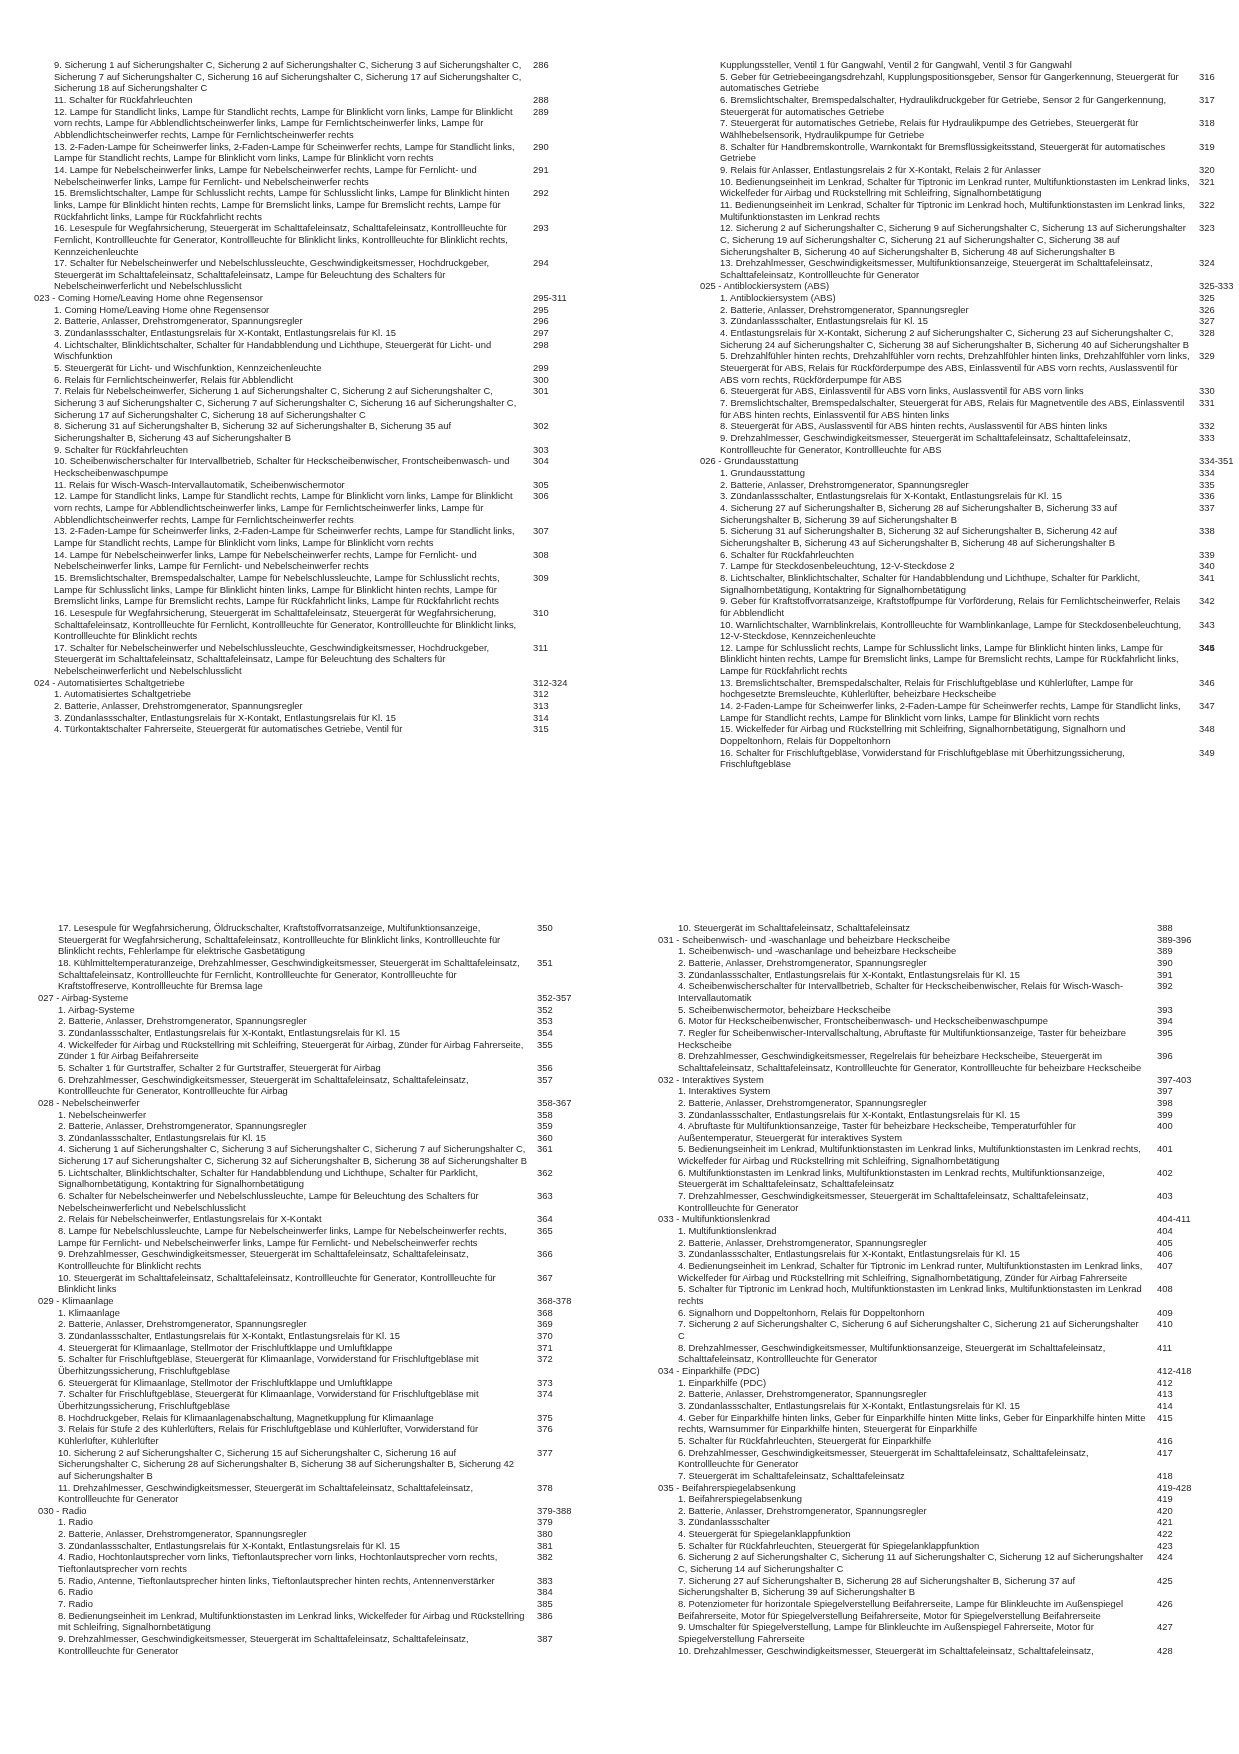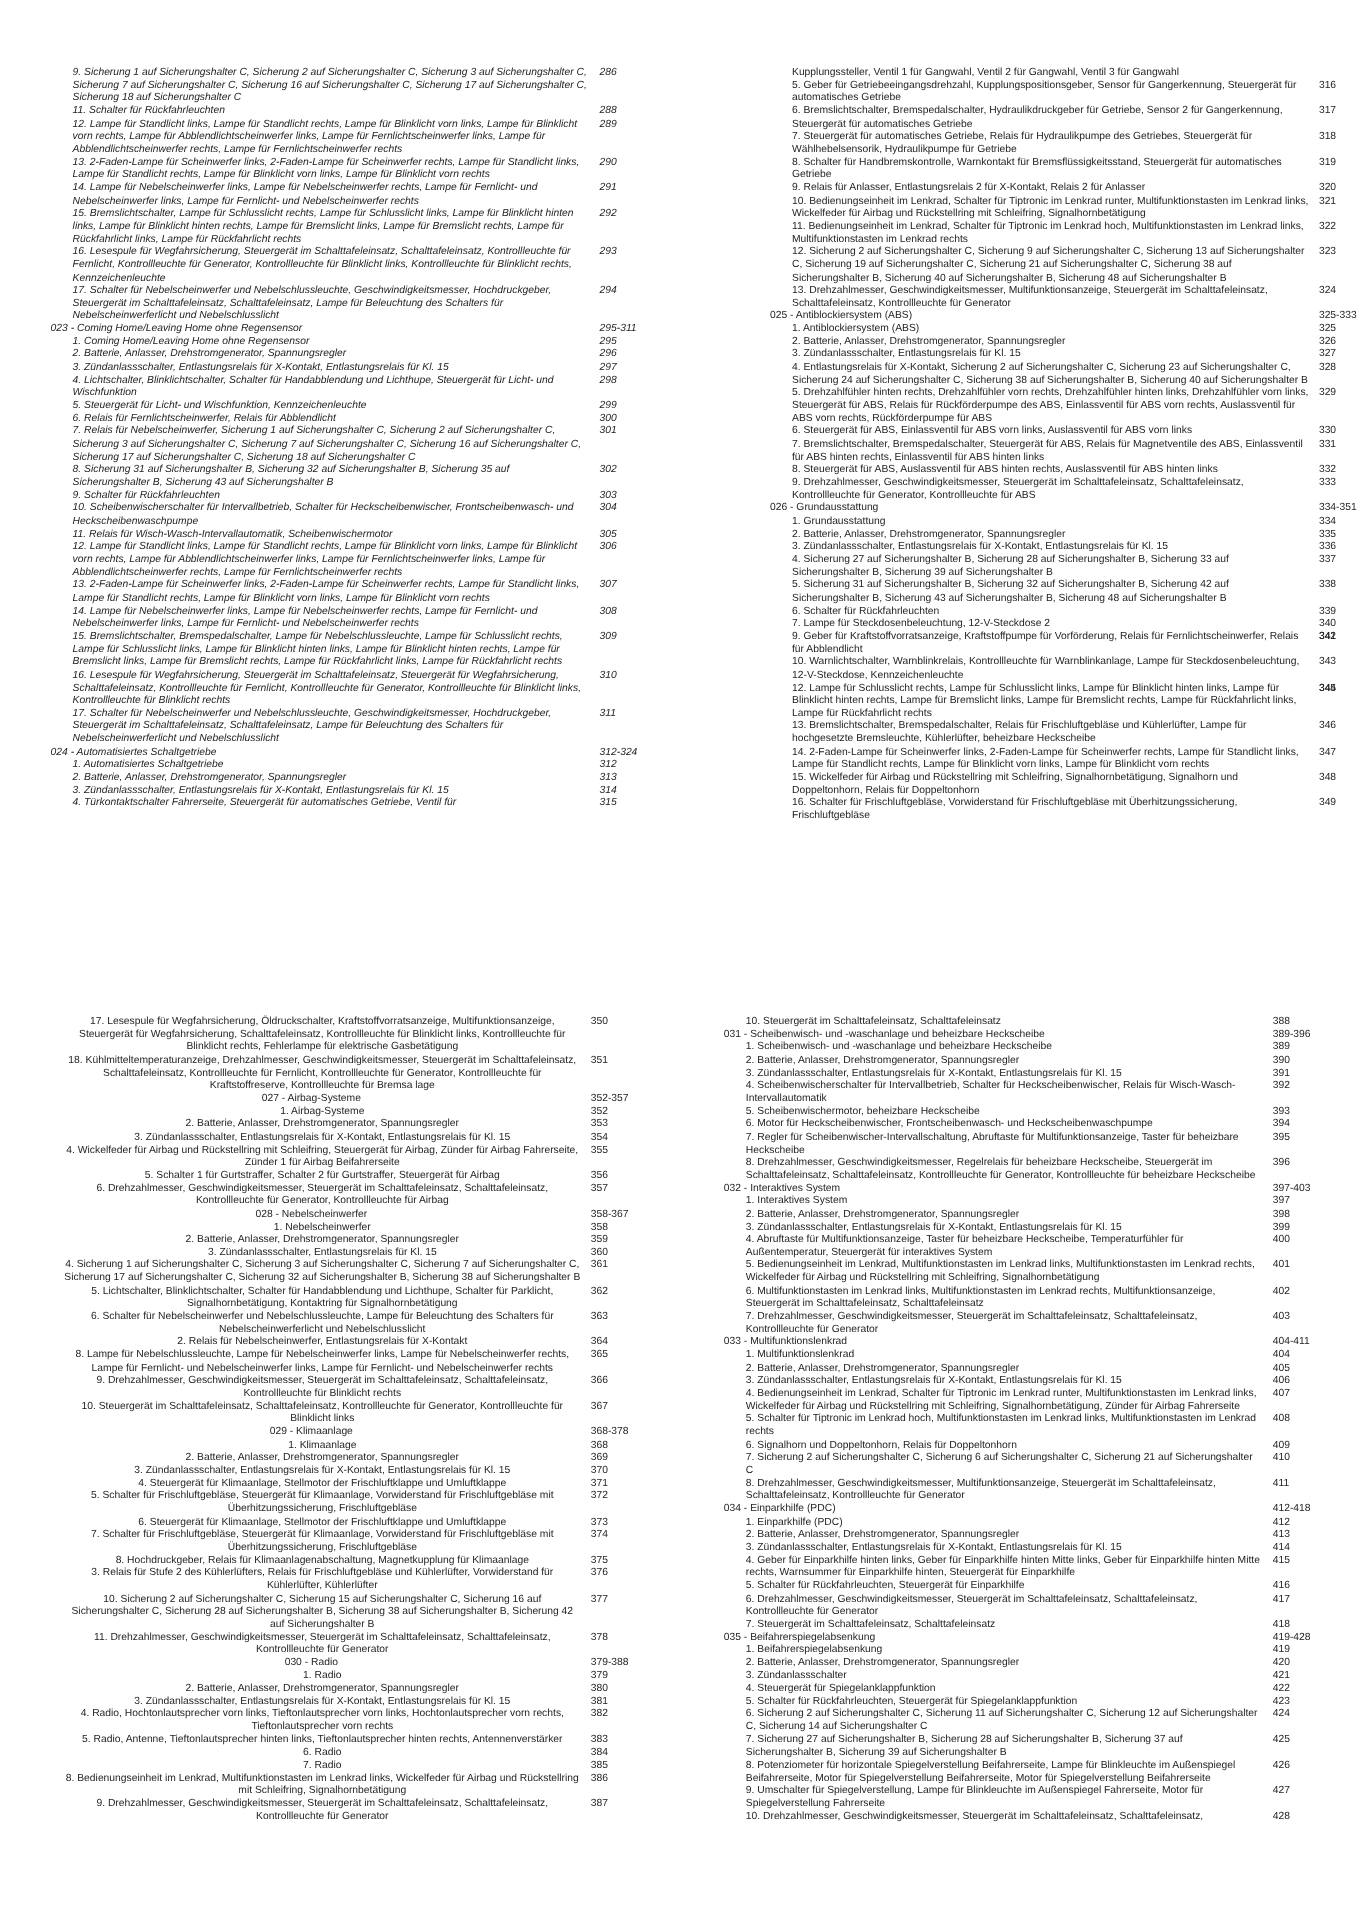--- a/index.html
+++ b/index.html
@@ -1,21 +1,21 @@
 <!DOCTYPE html>
 <html><head>
 <meta charset="utf-8">
 <style>
   html, body { margin: 0; padding: 0; background: #ffffff; }
   body { width: 1239px; height: 1754px; position: relative; overflow: hidden;
          font-family: "Liberation Sans", sans-serif; color: #1e1e1e; }
   .col { position: absolute; width: 580px; }
-  .col.tl { left: 38px; top: 59px; font-style: italic; }
+  .col.tl { left: 26px; top: 59px; }
   .col.tr { left: 650px; top: 59px; margin-left: 42px; }
-  .col.bl { left: 30px; top: 922px; text-align: center; }
+  .col.bl { left: 30px; top: 922px; }
   .col.br { left: 650px; top: 922px; }
   .row { position: relative; font-size: 9.4px; line-height: 11.65px; }
   .row .txt { display: block; margin-left: 28px; width: 470px; white-space: normal; }
   .row.sec .txt { margin-left: 8px; width: 490px; }
   .row .pg { position: absolute; top: 0; left: 507px; white-space: nowrap; }
   .row.sec .pg { left: 507px; }
 </style>
 </head>
 <body>
 
@@ -252,20 +252,21 @@
     </div>
     <div class="row">
       <span class="txt">6. Schalter für Rückfahrleuchten</span>
       <span class="pg">339</span>
     </div>
     <div class="row">
       <span class="txt">7. Lampe für Steckdosenbeleuchtung, 12-V-Steckdose 2</span>
       <span class="pg">340</span>
     </div>
     <div class="row">
+      <span class="txt">8. Lichtschalter, Blinklichtschalter, Schalter für Handabblendung und Lichthupe, Schalter für Parklicht, Signalhornbetätigung, Kontaktring für Signalhornbetätigung</span>
       <span class="pg">341</span>
     </div>
     <div class="row">
       <span class="txt">9. Geber für Kraftstoffvorratsanzeige, Kraftstoffpumpe für Vorförderung, Relais für Fernlichtscheinwerfer, Relais für Abblendlicht</span>
       <span class="pg">342</span>
     </div>
     <div class="row">
       <span class="txt">10. Warnlichtschalter, Warnblinkrelais, Kontrollleuchte für Warnblinkanlage, Lampe für Steckdosenbeleuchtung, 12-V-Steckdose, Kennzeichenleuchte</span>
       <span class="pg">343</span>
     </div>

